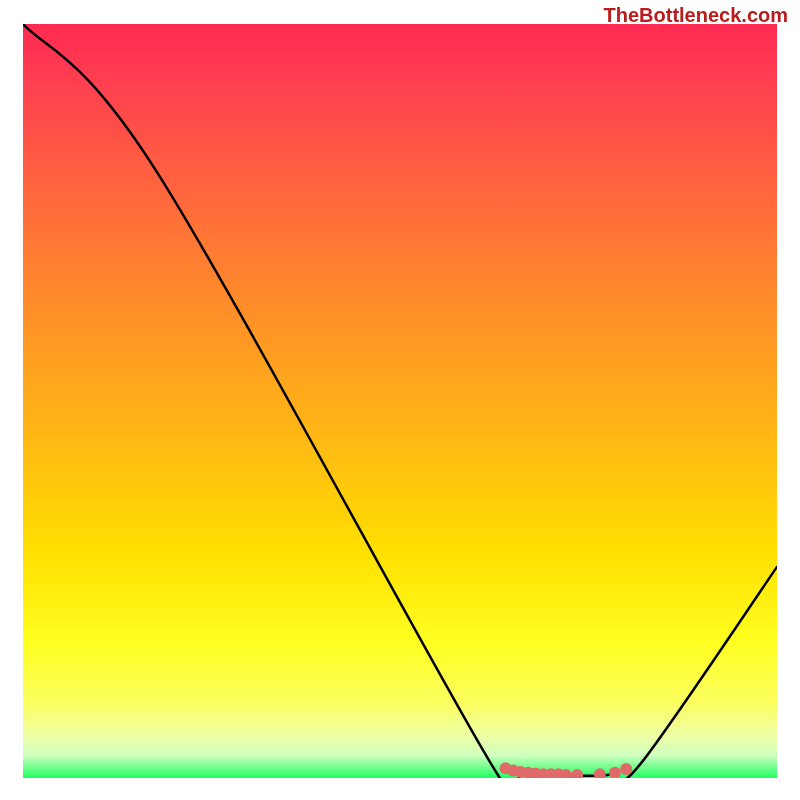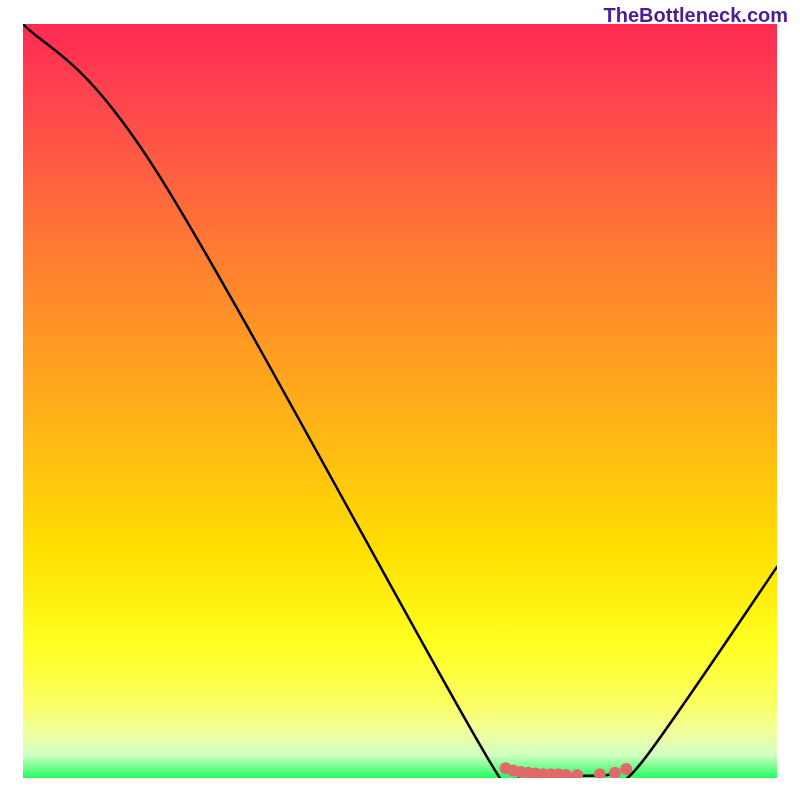--- a/index.html
+++ b/index.html
@@ -9,21 +9,21 @@
     background: #ffffff;
     font-family: Arial, sans-serif;
     position: relative;
   }
   .watermark {
     position: absolute;
     top: 4px;
     right: 12px;
     font-size: 20px;
     font-weight: bold;
-    color: #4c1d95;
+    color: #b91c1c;
     z-index: 10;
   }
   .chart-container {
     position: absolute;
     left: 23px;
     top: 24px;
     width: 754px;
     height: 754px;
   }
   .plot-area {

